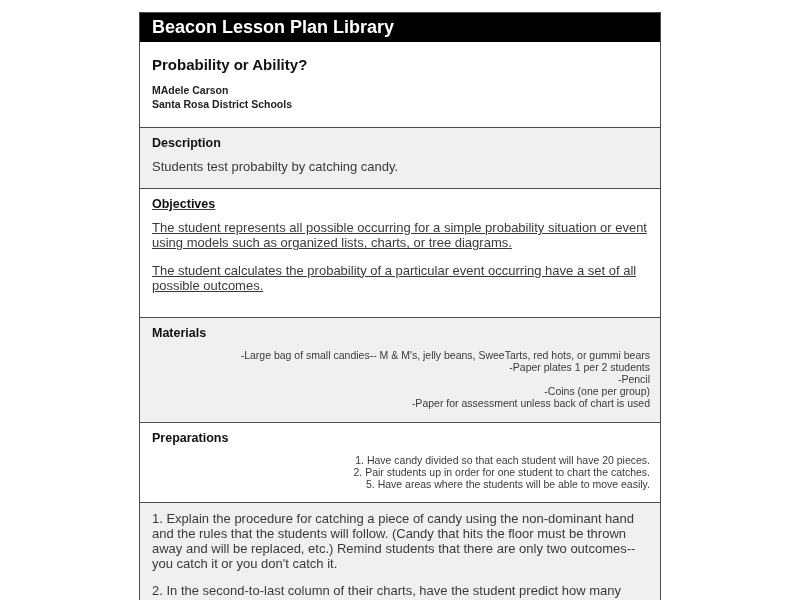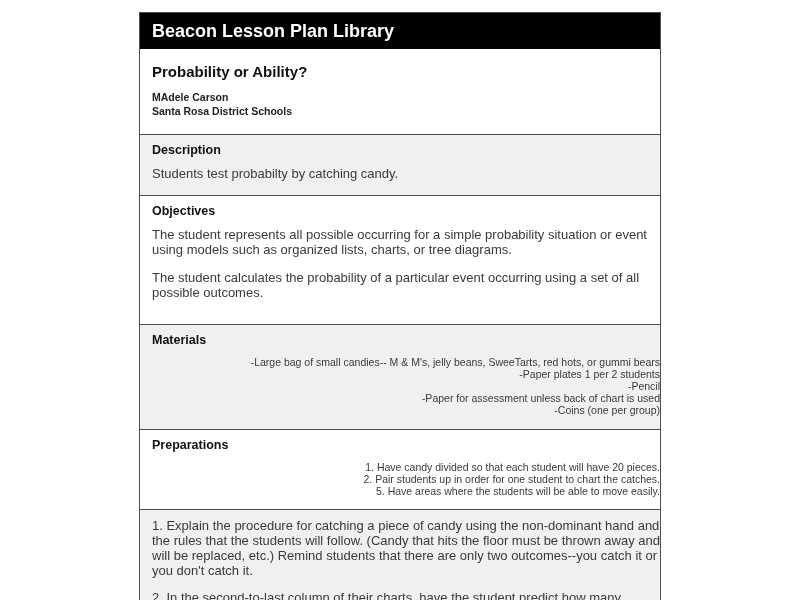--- a/index.html
+++ b/index.html
@@ -14,21 +14,21 @@
   }
   .document {
     width: 520px;
     margin: 12px auto 0 auto;
     border: 1px solid #4d4d4d;
     background: #ffffff;
   }
   .header-bar {
     background: #000000;
     color: #ffffff;
-    height: 36px;
+    height: 29px;
     display: flex;
     align-items: center;
     padding-left: 12px;
     font-size: 18px;
     font-weight: bold;
   }
   .title-section {
     padding: 14px 12px 16px 12px;
     background: #ffffff;
   }
@@ -39,21 +39,21 @@
     margin: 0 0 11px 0;
   }
   .author-block {
     font-size: 10.5px;
     font-weight: bold;
     color: #222222;
     line-height: 1.3;
   }
   .sec {
     border-top: 1px solid #4d4d4d;
-    padding: 8px 0 12px 12px;
+    padding: 8px 10px 12px 12px;
     background: #ffffff;
   }
   .sec.gray {
     background: #f0f0f0;
   }
   .sec h2 {
     font-size: 12.5px;
     font-weight: bold;
     color: #111111;
     margin: 0 0 9px 0;
@@ -62,21 +62,21 @@
     font-size: 13px;
     line-height: 1.16;
     margin: 0 0 12px 0;
   }
   .sec p:last-child { margin-bottom: 2px; }
   .line {
     font-size: 10.5px;
     line-height: 1.16;
     text-align: right;
   }
-  .objectives-pad { padding-bottom: 22px; }
+  .objectives-pad { padding-bottom: 22px; text-decoration: underline; }
 </style>
 </head>
 <body>
 
 <div class="document">
 
   <div class="header-bar">
     <span>Beacon Lesson Plan Library</span>
   </div>
 
@@ -89,30 +89,30 @@
   </div>
 
   <div class="sec gray">
     <h2>Description</h2>
     <p>Students test probabilty by catching candy.</p>
   </div>
 
   <div class="sec objectives-pad">
     <h2>Objectives</h2>
     <p>The student represents all possible occurring for a simple probability situation or event using models such as organized lists, charts, or tree diagrams.</p>
-    <p>The student calculates the probability of a particular event occurring using a set of all possible outcomes.</p>
+    <p>The student calculates the probability of a particular event occurring have a set of all possible outcomes.</p>
   </div>
 
   <div class="sec gray">
     <h2>Materials</h2>
     <div class="line">-Large bag of small candies-- M &amp; M's, jelly beans, SweeTarts, red hots, or gummi bears</div>
     <div class="line">-Paper plates 1 per 2 students</div>
     <div class="line">-Pencil</div>
+    <div class="line">-Coins (one per group)</div>
     <div class="line">-Paper for assessment unless back of chart is used</div>
-    <div class="line">-Coins (one per group)</div>
   </div>
 
   <div class="sec">
     <h2>Preparations</h2>
     <div class="line">1. Have candy divided so that each student will have 20 pieces.</div>
     <div class="line">2. Pair students up in order for one student to chart the catches.</div>
     <div class="line">5. Have areas where the students will be able to move easily.</div>
   </div>
 
   <div class="sec gray">

